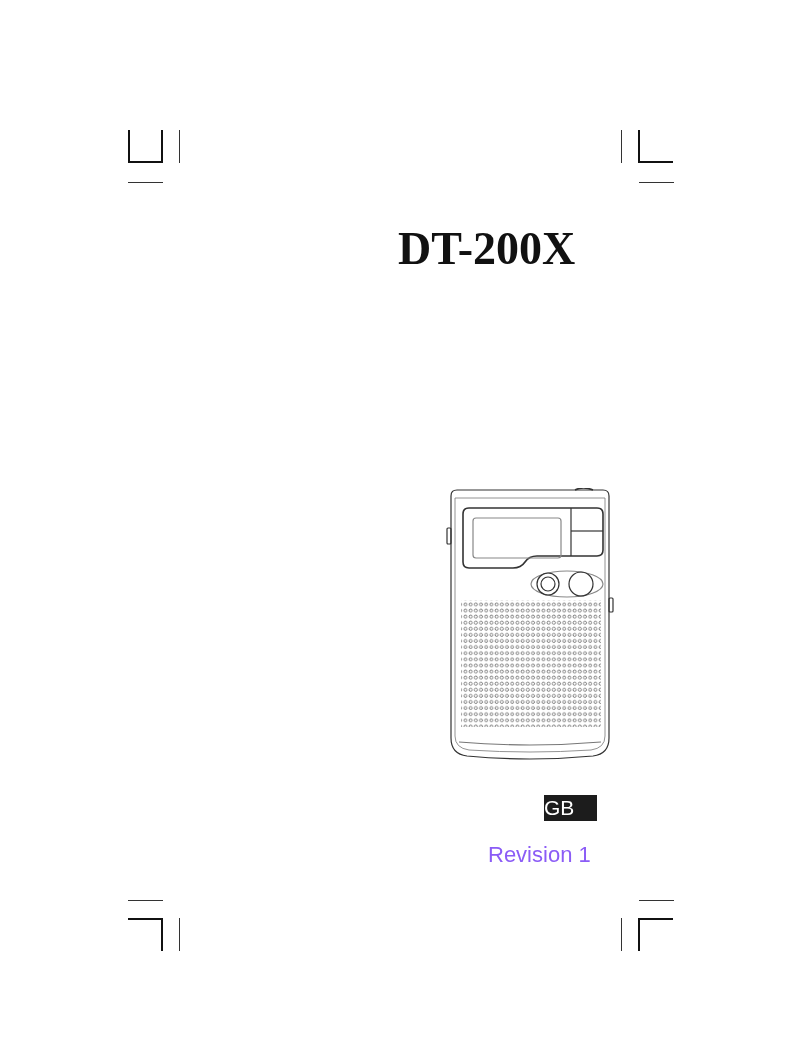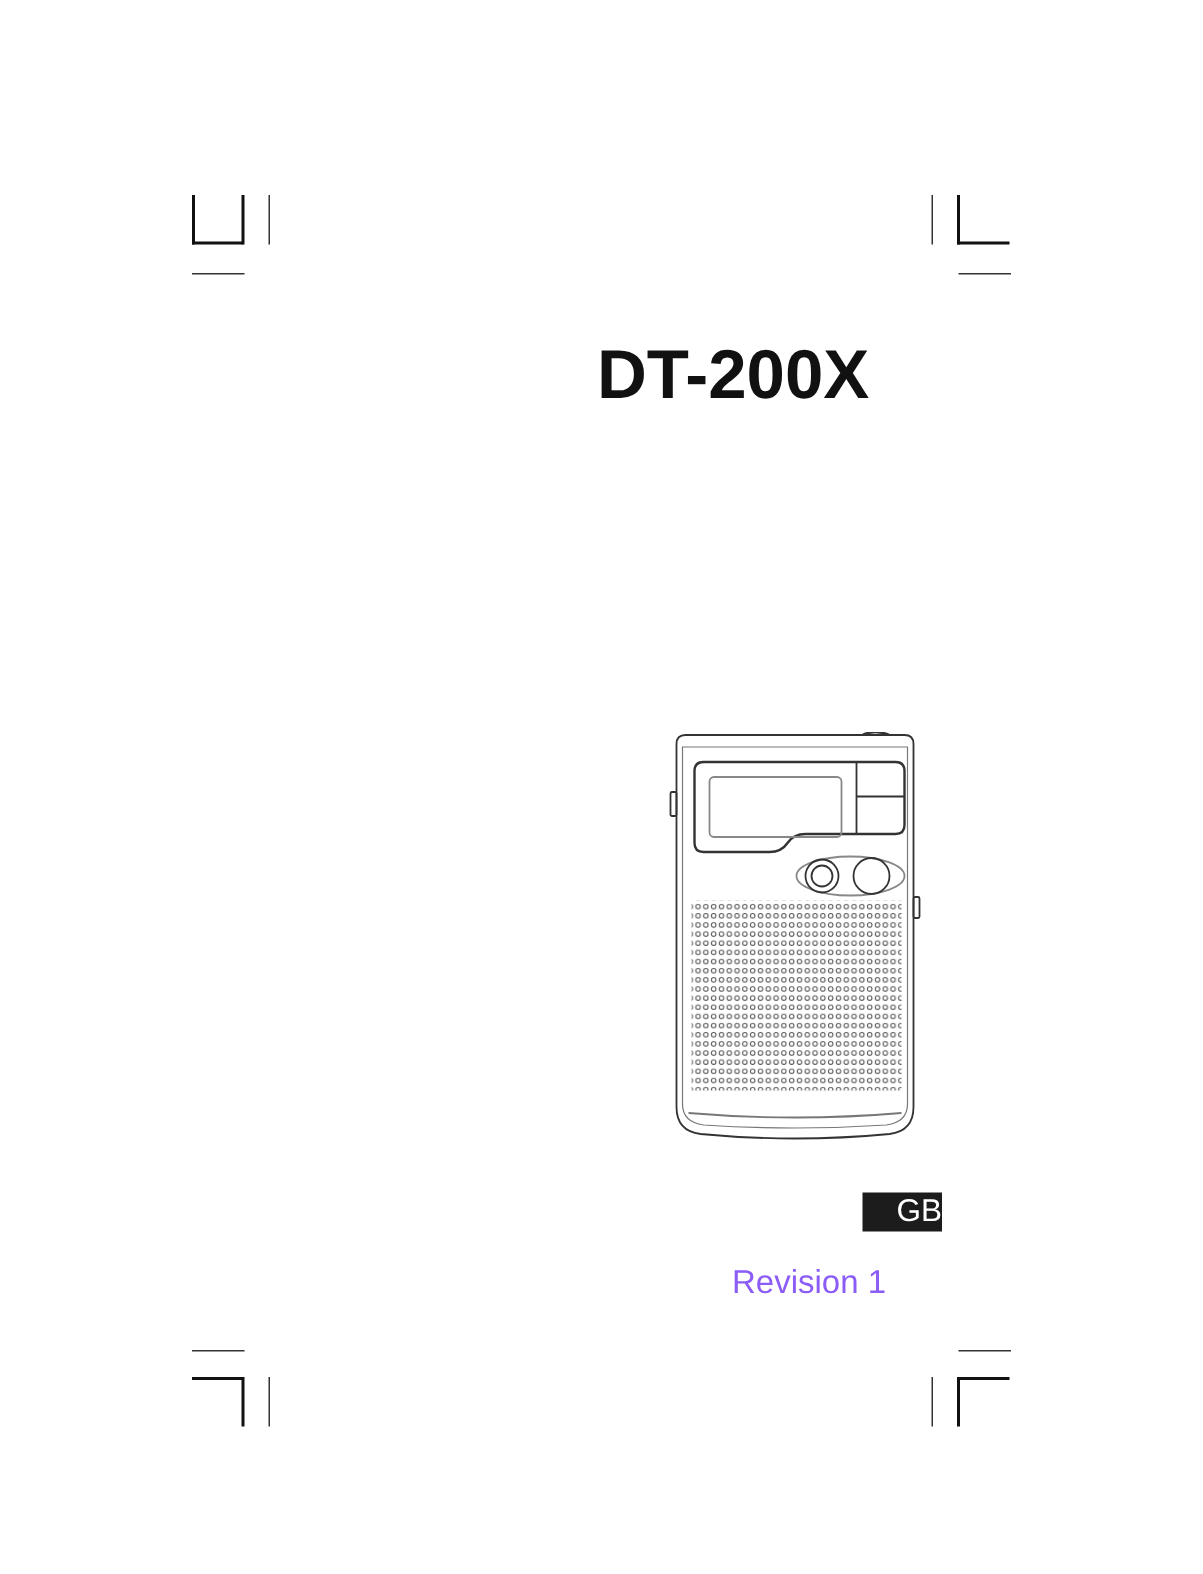--- a/index.html
+++ b/index.html
@@ -1,21 +1,21 @@
 <!DOCTYPE html>
 <html><head>
   <meta charset="utf-8">
   <style>
     html, body { margin:0; padding:0; background:#ffffff; }
     body { width:802px; height:1049px; position:relative; overflow:hidden; font-family:"Liberation Sans", sans-serif; }
     .mark { position:absolute; background:#111; }
     .mark.thin { background:#333; }
-    .title { position:absolute; left:398px; top:226px; font-family:Liberation Sans, sans-serif; font-weight:bold; font-size:46px; color:#111; letter-spacing:0px; line-height:1; }
+    .title { position:absolute; left:398px; top:226px; font-family:Liberation Serif, serif; font-weight:bold; font-size:46px; color:#111; letter-spacing:0px; line-height:1; }
     .radio { position:absolute; left:445px; top:488px; }
-    .lang { position:absolute; left:544px; top:795px; width:53px; height:26px; background:#1c1c1c; color:#fff; font-size:21px; line-height:26px; text-align:right;margin-left:31px; }
+    .lang { position:absolute; left:544px; top:795px; width:53px; height:26px; background:#1c1c1c; color:#fff; font-size:21px; line-height:26px; text-align:left; }
     .rev { position:absolute; left:488px; top:842px; font-size:22px; color:#8b5cf6; }
   </style>
 </head>
 <body>
 
 <div class="mark" style="left:128px;top:130px;width:2px;height:33px;"></div>
 <div class="mark" style="left:128px;top:161px;width:34px;height:2px;"></div>
 <div class="mark thin" style="left:128px;top:182px;width:35px;height:1px;"></div>
 <div class="mark thin" style="left:179px;top:130px;width:1px;height:33px;"></div>
 <div class="mark" style="left:161px;top:130px;width:2px;height:33px;"></div>

